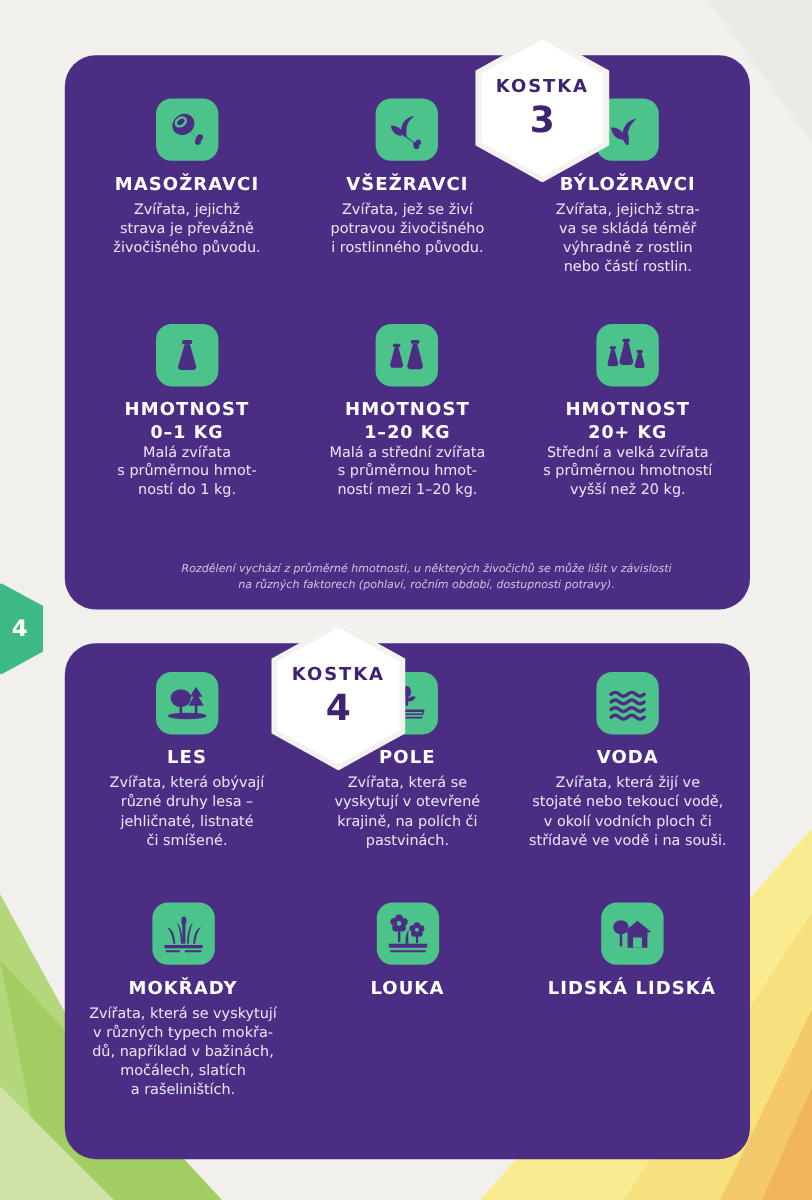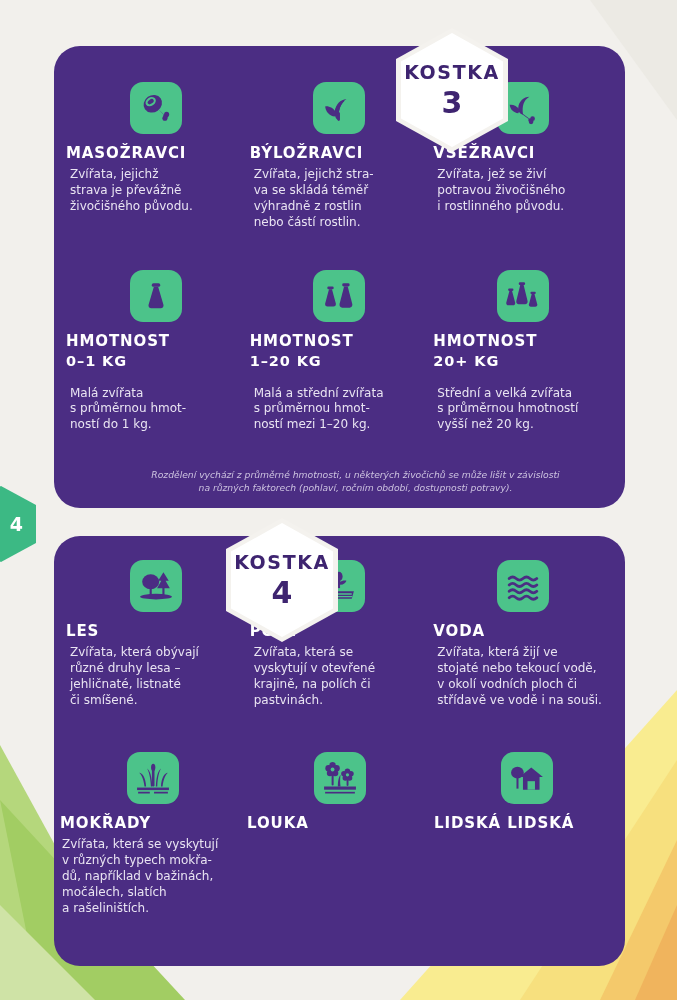--- a/index.html
+++ b/index.html
@@ -51,21 +51,21 @@
   .hex-badge .hextext {
     position: relative; z-index: 3;
     text-align: center;
     color: #3e2470;
     line-height: 1;
   }
   .hex-badge .hex-word {
     display: block;
     font-family: "DejaVu Sans", sans-serif;
     font-weight: 900;
-    font-size: 19px;
+    font-size: 15px;
     letter-spacing: 1.6px;
     margin-bottom: 6px;
   }
   .hex-badge .hex-num {
     display: block;
     font-family: "DejaVu Sans", sans-serif;
     font-weight: 900;
     font-size: 30px;
   }
   #badge-kostka-3 { left: 396px; top: 28px; }
@@ -96,21 +96,21 @@
   .grid {
     position: absolute;
     display: grid;
     grid-template-columns: repeat(3, 1fr);
   }
   #grid-diet     { left: 66px; top: 82px;  width: 547px; column-gap: 4px; }
   #grid-weight   { left: 66px; top: 270px; width: 547px; column-gap: 4px; }
   #grid-habitat-top { left: 66px; top: 560px; width: 547px; column-gap: 4px; }
   #grid-habitat-bottom { left: 60px; top: 752px; width: 559px; column-gap: 2px; }
 
-  .item { text-align: left; }
+  .item { text-align: center; }
 
   .icon-tile {
     width: 52px; height: 52px;
     margin: 0 auto 11px auto;
     background: #4cc38a;
     border-radius: 13px;
     display: flex; align-items: center; justify-content: center;
   }
   .icon-tile svg { display:block; width: 34px; height: 34px; }
 
@@ -123,21 +123,21 @@
     line-height: 1.12;
     margin-bottom: 5px;
     white-space: pre-line;
   }
   .item-subtitle {
     color: #ffffff;
     font-weight: 900;
     font-size: 14.5px;
     letter-spacing: 0.9px;
     margin-top: -2px;
-    margin-bottom: 17px;
+    margin-bottom: 1px;
   }
   .item-desc {
     color: #e9e4f2;
     font-size: 12px;
     line-height: 1.33;
     white-space: pre-line;
     padding: 0 4px;
   }
   #grid-weight .item-desc { line-height: 1.3; }
   #grid-habitat-bottom .item-desc { padding: 0 2px; }
@@ -204,50 +204,50 @@
       <div class="item-title">MASOŽRAVCI</div>
       <div class="item-desc">Zvířata, jejichž
 strava je převážně
 živočišného původu.</div>
     </div>
 
     <div class="item">
       <div class="icon-tile">
         <svg viewBox="0 0 32 32">
             <g fill="#4b2d83">
+          <path d="M16 22c-1-8 0.5-13 6-16.5-5 0.2-10 4-10.5 10.5-0.3 3.5 2 6 4.5 6z"></path>
+          <path d="M13 18C10.5 14 6.5 12.5 3.5 13c0.5 4.5 3.5 7.5 8 8z"></path>
+          <path d="M14 21l7 5.2 1.8-0.6 2.2 1.4-0.4 2.3-2.3 0.4-1.4-2.2 0.6-1.8-7-5.2z"></path>
+          <circle cx="25" cy="26" r="2.2"></circle>
+          <circle cx="23.6" cy="29" r="2.2"></circle>
+        </g>
+          </svg>
+      </div>
+      <div class="item-title">VŠEŽRAVCI</div>
+      <div class="item-desc">Zvířata, jež se živí
+potravou živočišného
+i rostlinného původu.</div>
+    </div>
+
+    <div class="item">
+      <div class="icon-tile">
+        <svg viewBox="0 0 32 32">
+            <g fill="#4b2d83">
           <path d="M15.5 27c0-9 1.5-14 6-18 0 0-9 2.5-9.5 11.5"></path>
           <path d="M16 28c-1-10 1-16 7-20.5-5.5 0.5-10.5 5-11 12.5-0.3 4 1.5 7 4 8z"></path>
           <path d="M13.5 20.5C11 16 6.5 14 3 14.5c0.5 5 4 9 9 9.5z"></path>
           <rect x="14.7" y="20" width="2.2" height="8" rx="1"></rect>
         </g>
           </svg>
       </div>
       <div class="item-title">BÝLOŽRAVCI</div>
       <div class="item-desc">Zvířata, jejichž stra-
 va se skládá téměř
 výhradně z rostlin
 nebo částí rostlin.</div>
-    </div>
-
-    <div class="item">
-      <div class="icon-tile">
-        <svg viewBox="0 0 32 32">
-            <g fill="#4b2d83">
-          <path d="M16 22c-1-8 0.5-13 6-16.5-5 0.2-10 4-10.5 10.5-0.3 3.5 2 6 4.5 6z"></path>
-          <path d="M13 18C10.5 14 6.5 12.5 3.5 13c0.5 4.5 3.5 7.5 8 8z"></path>
-          <path d="M14 21l7 5.2 1.8-0.6 2.2 1.4-0.4 2.3-2.3 0.4-1.4-2.2 0.6-1.8-7-5.2z"></path>
-          <circle cx="25" cy="26" r="2.2"></circle>
-          <circle cx="23.6" cy="29" r="2.2"></circle>
-        </g>
-          </svg>
-      </div>
-      <div class="item-title">VŠEŽRAVCI</div>
-      <div class="item-desc">Zvířata, jež se živí
-potravou živočišného
-i rostlinného původu.</div>
     </div>
   </div>
 
   <div class="grid" id="grid-weight">
 
     <div class="item">
       <div class="icon-tile">
         <svg viewBox="0 0 32 32">
             <g fill="#4b2d83">
           <rect x="12" y="4" width="8" height="3.4" rx="1.6"></rect>

